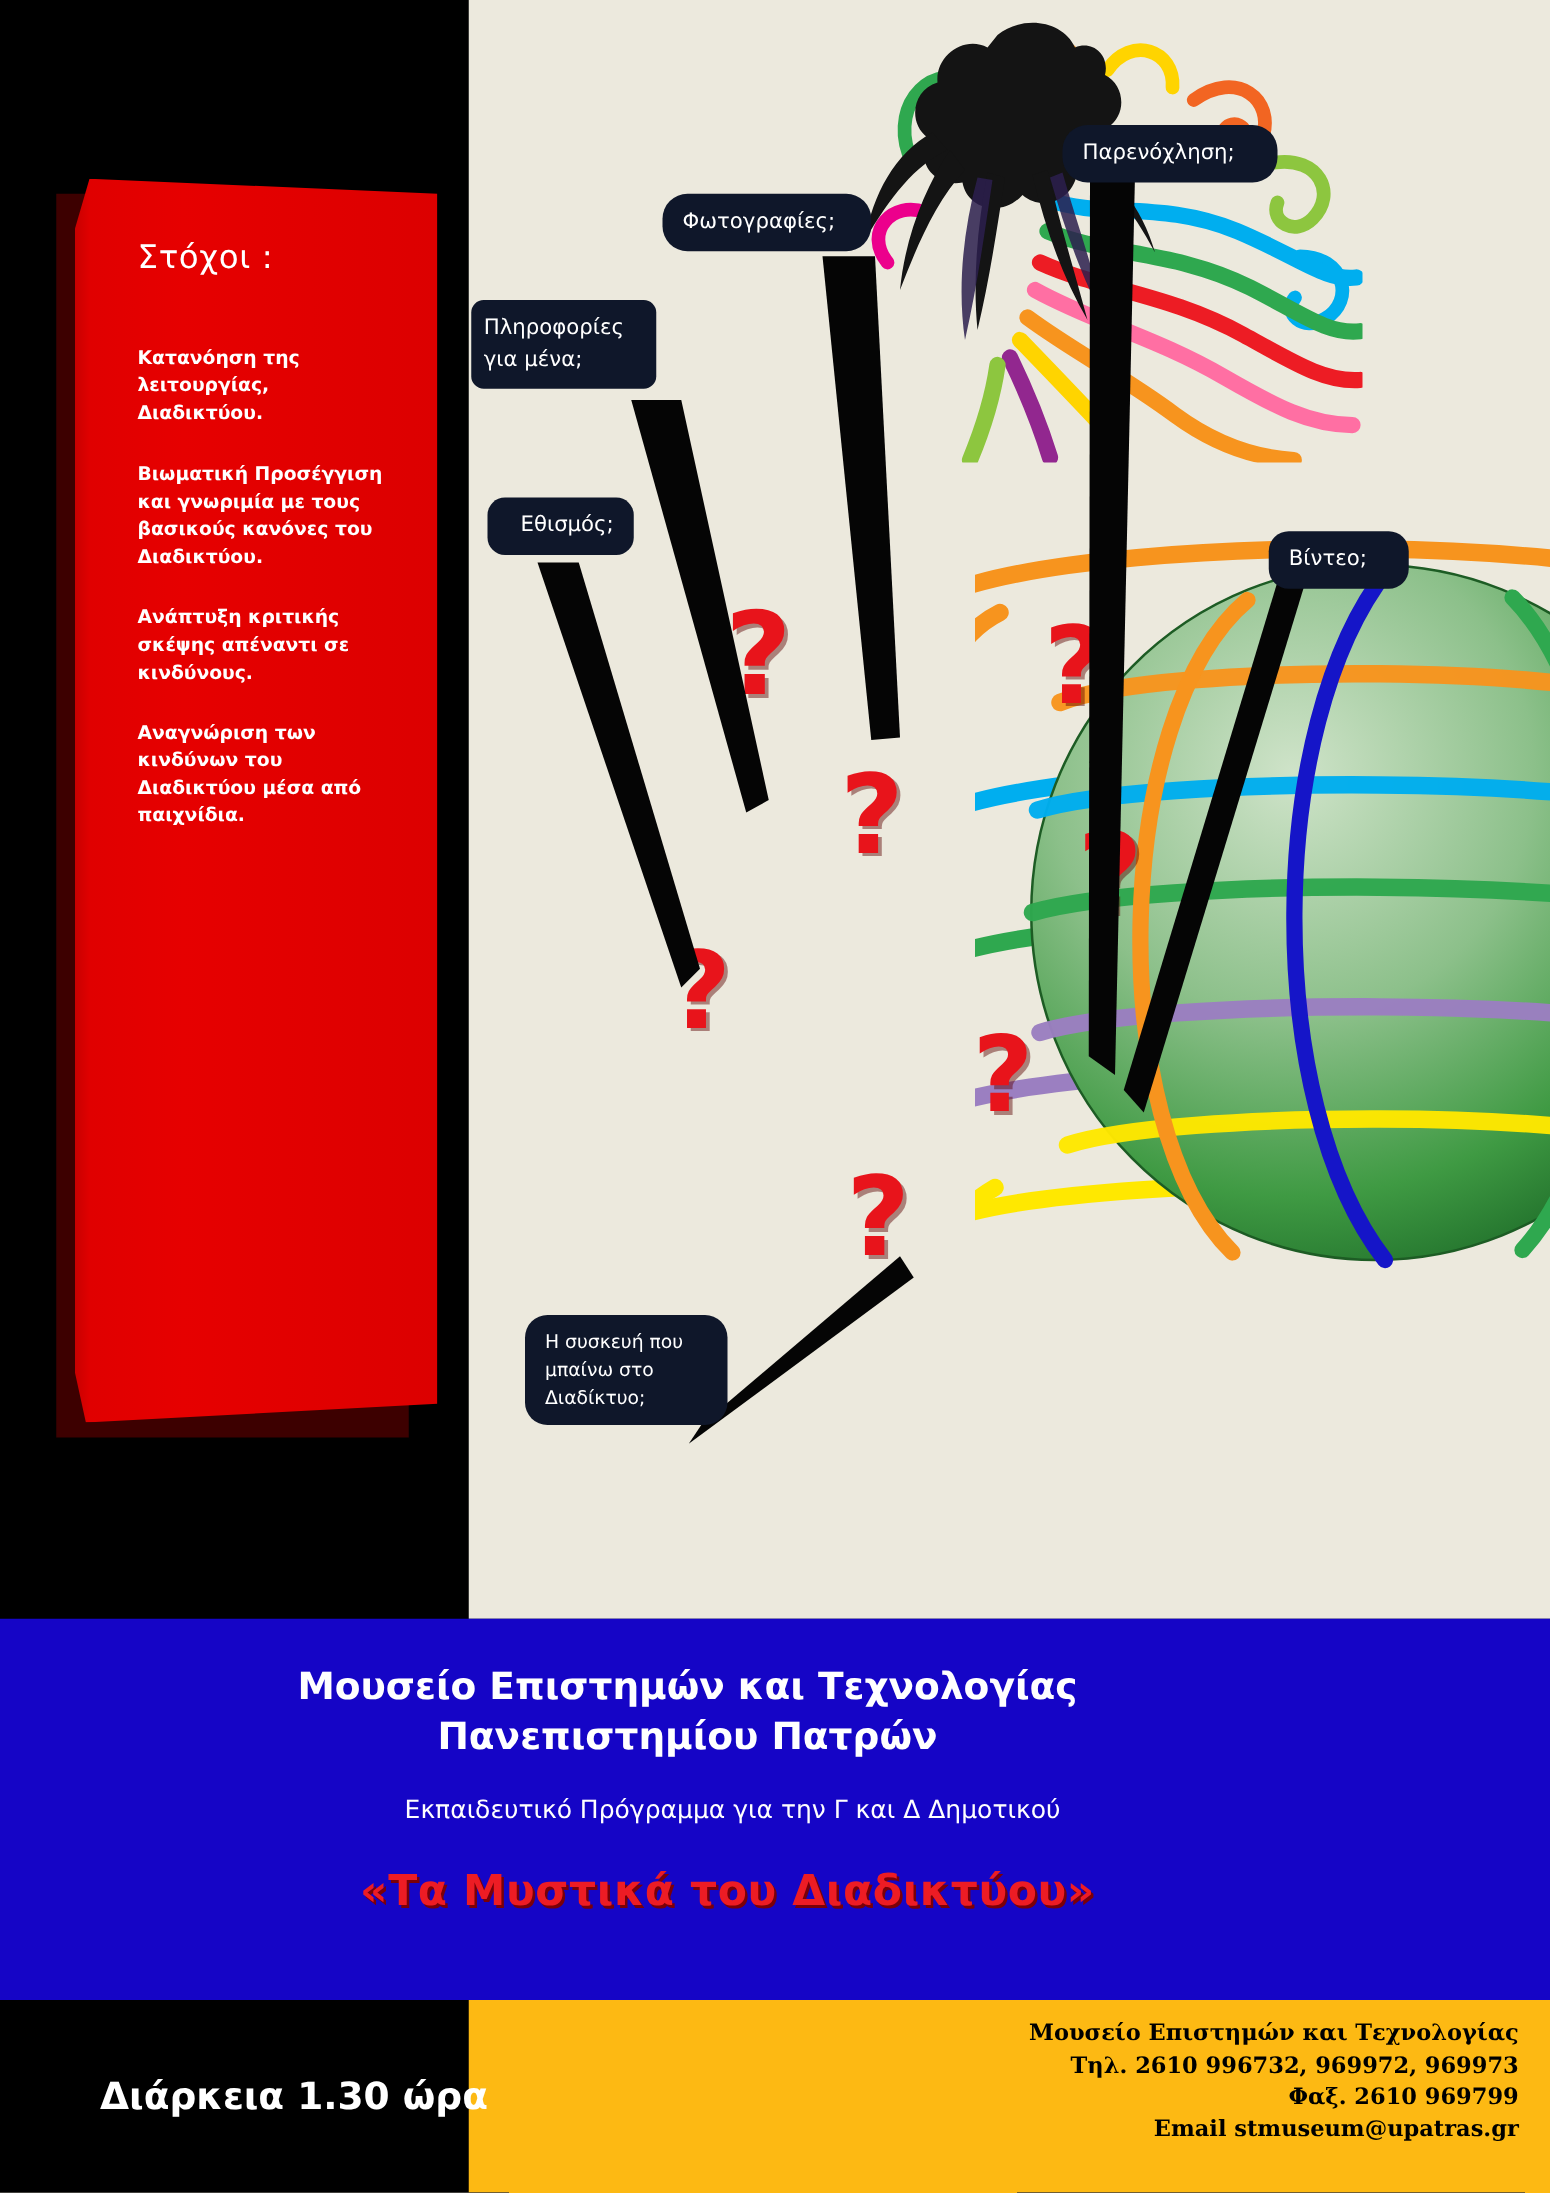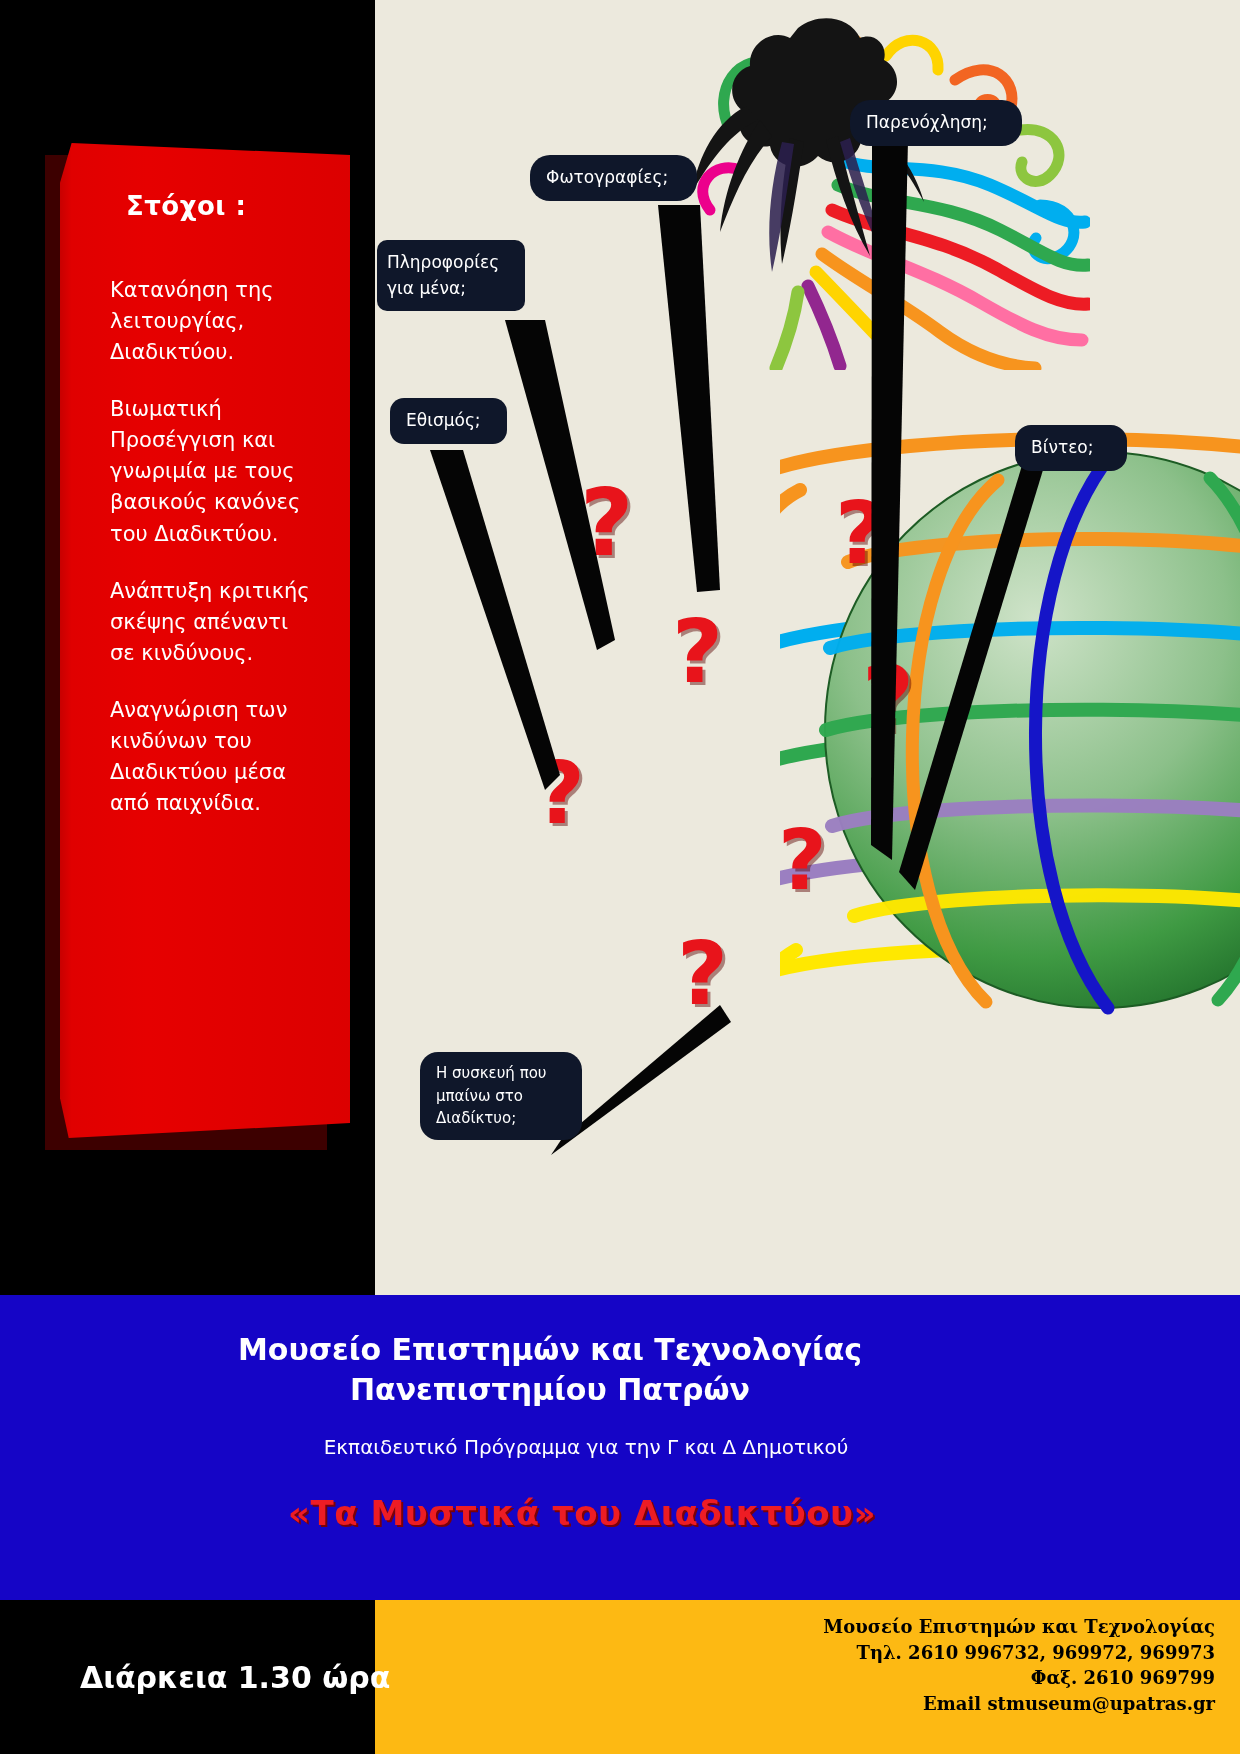--- a/index.html
+++ b/index.html
@@ -30,24 +30,24 @@
     position:absolute;left:60px;top:143px;width:290px;height:995px;
     background:linear-gradient(90deg,#c80000 0%, #e00000 4%, #e60000 30%, #dc0000 100%);
     clip-path:polygon(4% 0%, 100% 1.2%, 100% 98.5%, 3% 100%, 0% 96%, 0% 4%);
     box-shadow:2px 2px 0 rgba(0,0,0,.35);
   }
   .red-inner{
     position:absolute;left:50px;top:48px;width:208px;
     color:#fff;
   }
   .red-title{
-    font-size:26px;font-weight:bold;letter-spacing:.5px;margin:0 0 54px 16px;
+    font-size:26px;font-weight:normal;letter-spacing:.5px;margin:0 0 54px 0;
   }
   .red-p{
-    font-size:21px;line-height:1.48;margin:0 0 26px 0;font-weight:400;
+    font-size:15px;line-height:1.48;margin:0 0 26px 0;font-weight:700;
   }
 
   
   .globe-wrap{position:absolute;left:405px;top:430px;width:640px;height:620px;}
 
   
   .hair-wrap{position:absolute;left:690px;top:270px;width:400px;height:360px;}
 
   
   .qmark{
@@ -221,21 +221,21 @@
 
       <polygon points="283,205 325,205 345,590 322,592" fill="#050505"></polygon>
 
       <polygon points="497,140 533,140 517,860 496,845" fill="#050505"></polygon>
 
       <polygon points="648,462 668,470 540,890 524,872" fill="#050505"></polygon>
 
       <polygon points="176,1155 186,1140 345,1005 356,1022" fill="#050505"></polygon>
     </svg>
 
-    <div class="bubble" style="left:15px;top:398px;width:85px;text-align:left;border-radius:14px;">Εθισμός;</div>
+    <div class="bubble" style="left:15px;top:398px;width:85px;text-align:right;border-radius:14px;">Εθισμός;</div>
 
     <div class="bubble" style="left:2px;top:240px;width:122px;border-radius:10px;padding-left:10px;">Πληροφορίες
 για μένα;</div>
 
     <div class="bubble" style="left:155px;top:155px;width:135px;border-radius:20px;">Φωτογραφίες;</div>
 
     <div class="bubble" style="left:475px;top:100px;width:140px;border-radius:20px;">Παρενόχληση;</div>
 
     <div class="bubble" style="left:640px;top:425px;width:80px;border-radius:16px;">Βίντεο;</div>
 

